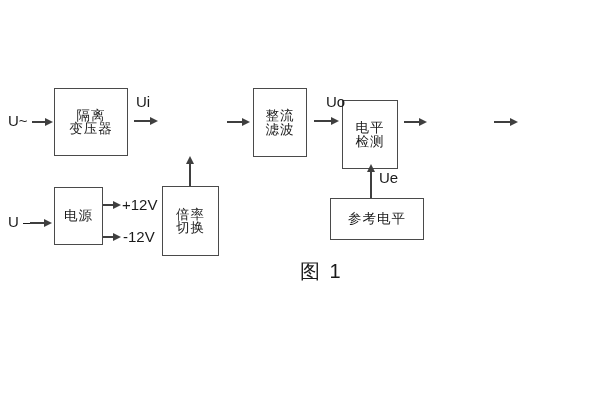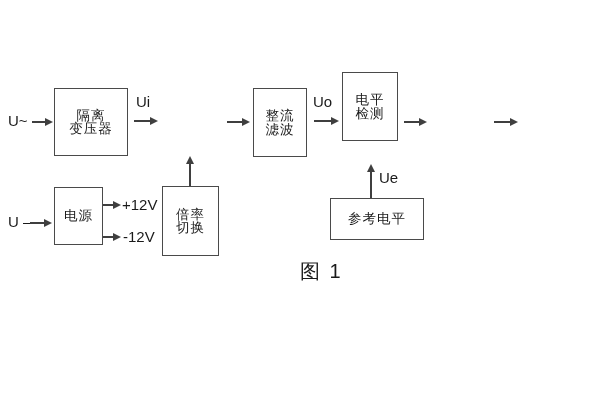--- a/index.html
+++ b/index.html
@@ -6,33 +6,33 @@
   body{width:600px;height:400px;font-family:"Liberation Sans","DejaVu Sans",sans-serif;}
   .canvas{position:relative;width:600px;height:400px;background:#ffffff;overflow:hidden;}
 
   
   .box{position:absolute;box-sizing:border-box;border:1.4px solid #4a4a4a;background:#ffffff;
        display:flex;flex-direction:column;justify-content:center;align-items:center;gap:0;
        font-size:13.5px;line-height:1;letter-spacing:1px;color:#1a1a1a;white-space:nowrap;}
   #b1{left:54px;top:88px;width:74px;height:68px}
   #b2{left:162px;top:88px;width:57px;height:69px}
   #b3{left:253px;top:88px;width:54px;height:69px}
-  #b4{left:342px;top:72px;width:56px;height:69px}
+  #b4{left:342px;top:100px;width:56px;height:69px}
   #b5{left:430px;top:88px;width:57px;height:69px}
   #b6{left:523px;top:88px;width:58px;height:69px}
   #b7{left:54px;top:187px;width:49px;height:58px}
   #b8{left:162px;top:186px;width:57px;height:70px}
   #b9{left:330px;top:198px;width:94px;height:42px}
 
   
   .sig{position:absolute;font-size:15px;line-height:1;color:#1a1a1a;white-space:nowrap;text-align:center;}
   #l-uac{left:8px;top:113px}
   #l-udc{left:8px;top:214px}
   #l-ui{left:136px;top:94px}
-  #l-uo{left:313px;top:94px}
+  #l-uo{left:326px;top:94px}
   #l-ue{left:379px;top:170px}
   #l-p12{left:122px;top:197px}
   #l-m12{left:123px;top:229px}
   #l-cap{left:300px;top:261px;font-size:20px;letter-spacing:2px}
 
   
   .ah{position:absolute;height:1.5px;background:#3f3f3f;}
   .ah::after{content:"";position:absolute;left:100%;top:50%;transform:translateY(-50%);
              border-left:8px solid #3f3f3f;border-top:4.5px solid transparent;border-bottom:4.5px solid transparent;}
   .av{position:absolute;width:1.5px;background:#3f3f3f;}

